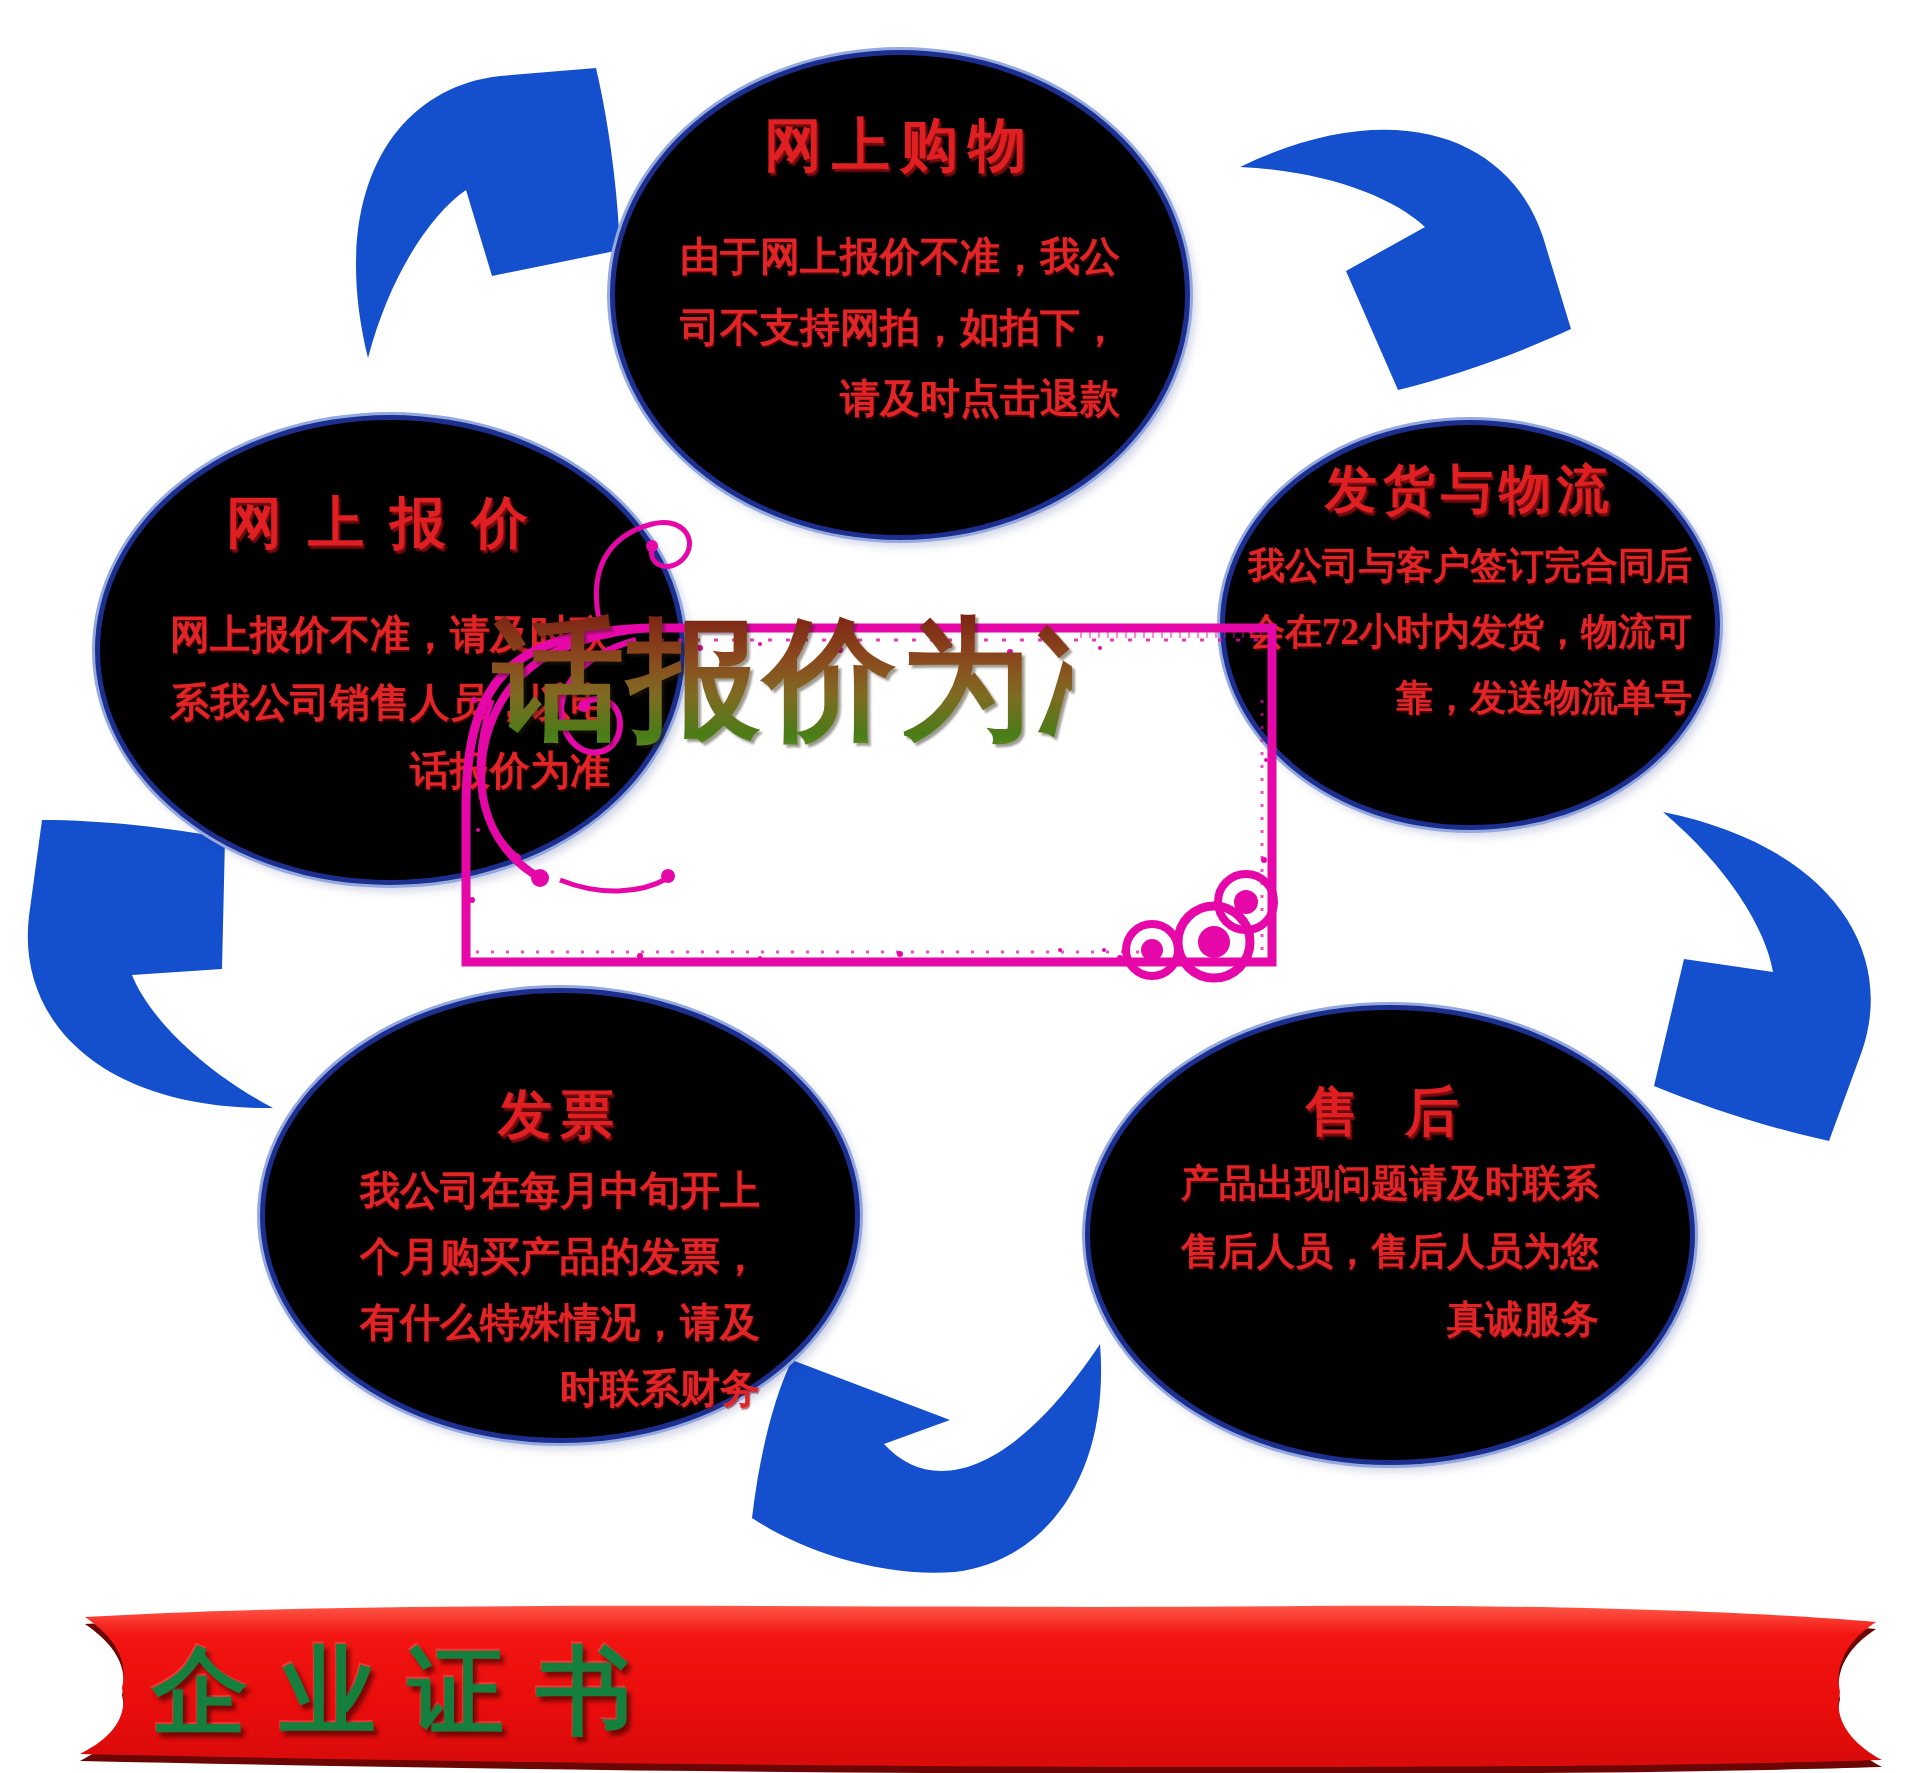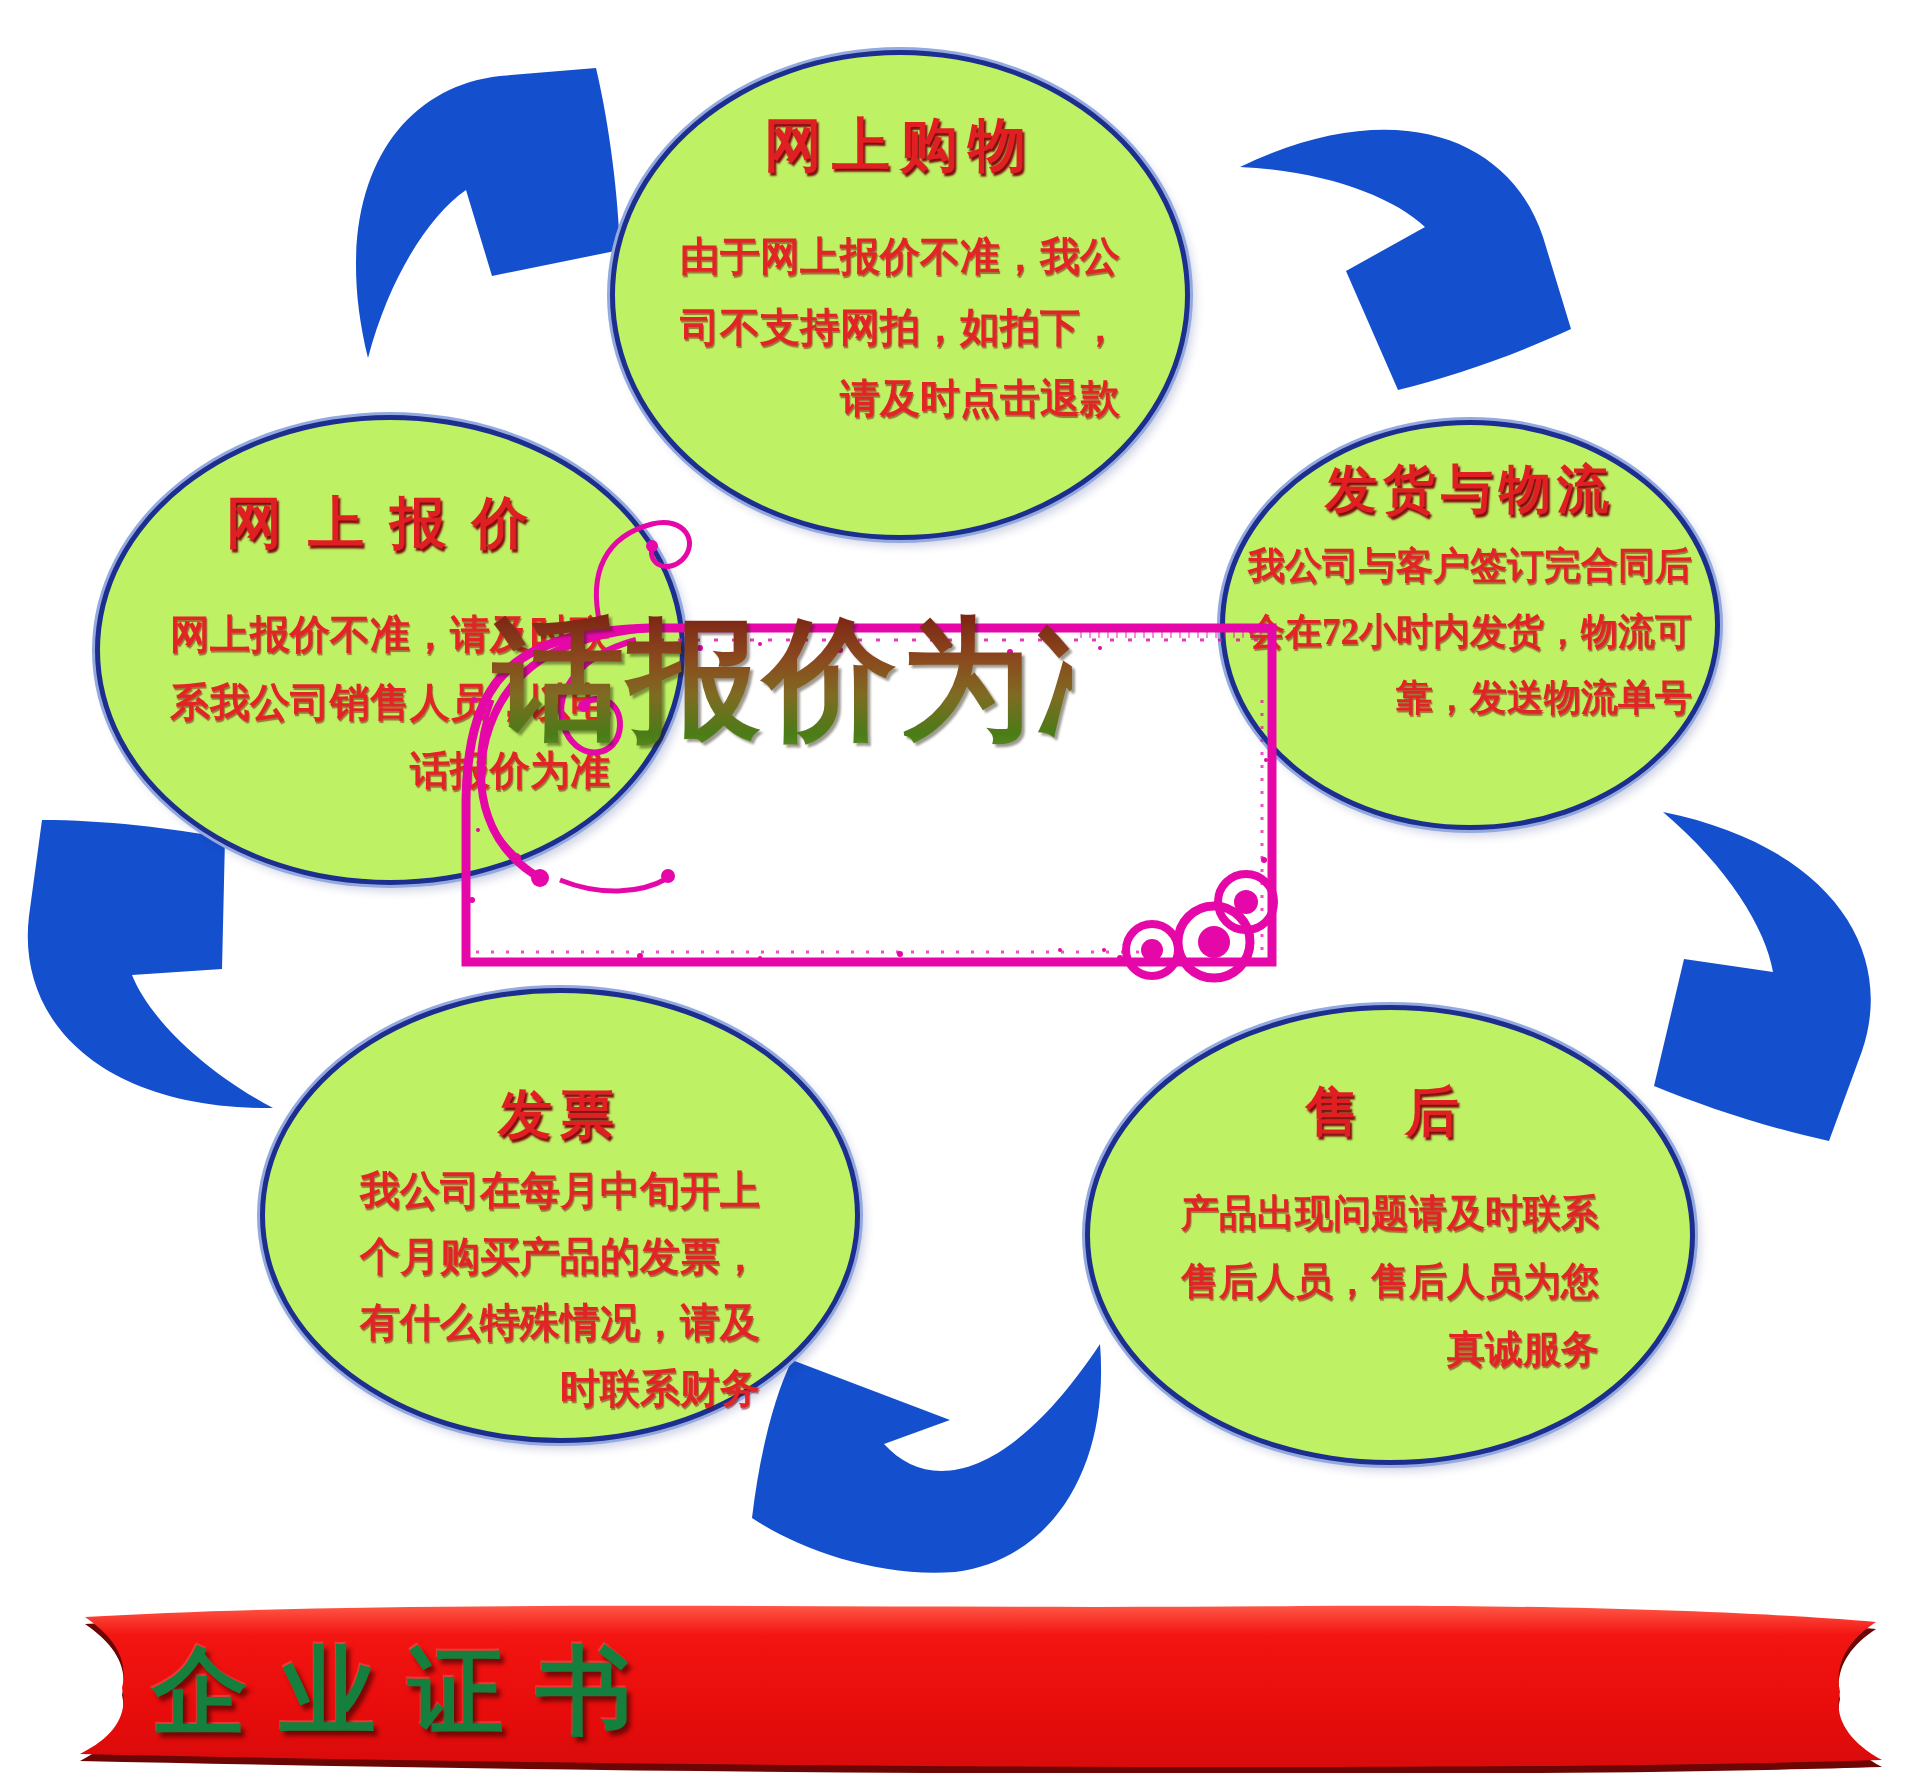--- a/index.html
+++ b/index.html
@@ -1,21 +1,21 @@
 <!DOCTYPE html>
 <html><head>
 <meta charset="utf-8">
 <style>
   html,body{margin:0;padding:0;background:#ffffff;}
   body{width:1920px;height:1773px;position:relative;overflow:hidden;
        font-family:"Liberation Serif","DejaVu Serif",serif;}
   .stage{position:absolute;left:0;top:0;width:1920px;height:1773px;}
   .layer{position:absolute;left:0;top:0;width:1920px;height:1773px;}
   .arrows{z-index:1;}
-  .bubble{position:absolute;z-index:2;background:#bef264;border-radius:50%;
+  .bubble{position:absolute;z-index:2;background:#000000;border-radius:50%;
           border:5px solid #1c2f8e;
           box-shadow:0 0 0 3px #93a9df, 5px 6px 10px rgba(30,45,130,0.22);
           display:flex;flex-direction:column;align-items:center;text-align:center;
           box-sizing:border-box;}
   .bubble .t{font-weight:bold;color:#df1f22;text-shadow:2px 3px 2px #7e0d10;white-space:nowrap;}
   .bubble .bd{font-weight:bold;color:#e32427;white-space:pre-line;
               text-shadow:1px 2px 1px rgba(126,13,16,0.55);text-align:right;}
   
   .b-shop{left:610px;top:50px;width:580px;height:490px;padding-top:52px;}
   .b-shop .t{font-size:58px;letter-spacing:10px;}
@@ -26,21 +26,21 @@
   .b-ship .bd{margin-top:8px;font-size:37px;line-height:66px;}
   
   .b-quote{left:95px;top:415px;width:590px;height:470px;padding-top:66px;gap:15px;}
   .b-quote .t{font-size:56px;letter-spacing:26px;}
   .b-quote .bd{margin-top:24px;font-size:40px;line-height:68px;}
   
   .b-invoice{left:260px;top:988px;width:600px;height:455px;padding-top:86px;}
   .b-invoice .t{font-size:54px;letter-spacing:8px;}
   .b-invoice .bd{margin-top:6px;font-size:40px;line-height:66px;}
   
-  .b-after{left:1085px;top:1005px;width:610px;height:460px;padding-top:66px;gap:30px;}
+  .b-after{left:1085px;top:1005px;width:610px;height:460px;padding-top:66px;}
   .b-after .t{font-size:54px;letter-spacing:16px;}
   .b-after .bd{margin-top:0;font-size:38px;line-height:68px;}
   
   .frame{z-index:3;}
   .tips-title{position:absolute;z-index:4;left:492px;top:592px;width:580px;
       font-size:132px;font-weight:bold;letter-spacing:4px;white-space:nowrap;
       background:linear-gradient(180deg,#7b1d12 8%,#8a4a1e 38%,#7f6b22 58%,#4a7c17 80%,#6fa02c 100%);
       -webkit-background-clip:text;background-clip:text;
       color:transparent;-webkit-text-fill-color:transparent;
       filter:drop-shadow(3px 3px 1px rgba(40,30,10,0.45));}

